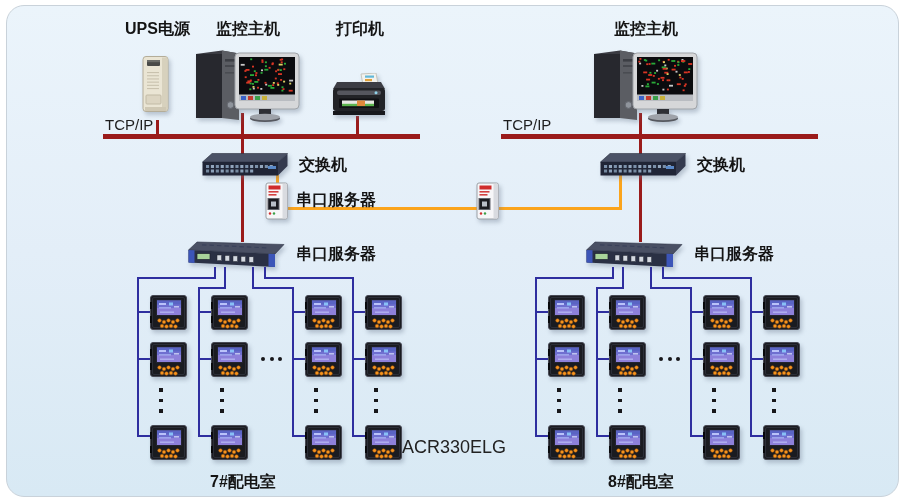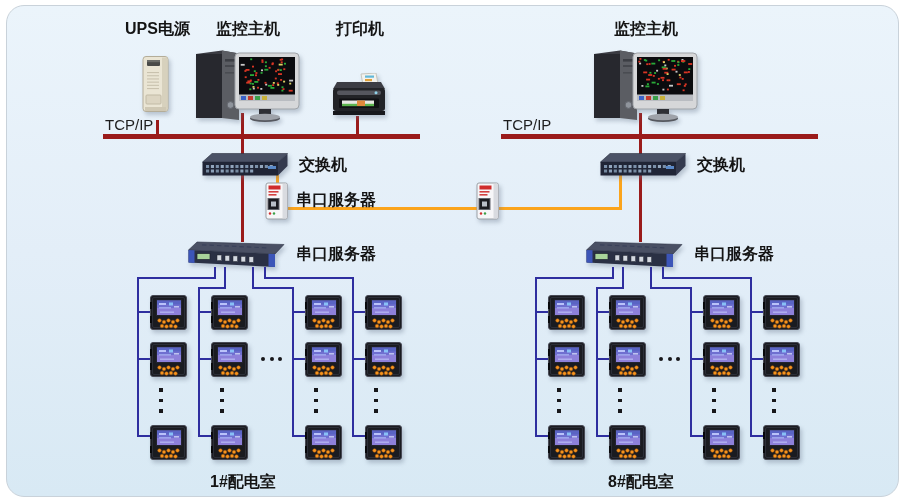--- a/index.html
+++ b/index.html
@@ -535,21 +535,22 @@
           <i></i>
           <i></i>
           <i></i>
         </div>
         <div class="hdots" style="left: 261px; top: 357px;">
           <i></i>
           <i></i>
           <i></i>
         </div>
       </div>
-    <div class="lbl" style="left:210px;top:472px">1#配电室</div>
+    <div class="lbl" style="left:210px;top:472px">7#配电室</div>
+    <div class="lbl lbl-reg" style="left:402px;top:437px;font-size:18px;color:#222">ACR330ELG</div>
   </div>
 
   <div class="group" id="groupR" style="left:398px">
     <div class="lbl" style="left:216px;top:19px">监控主机</div>
     <div class="lbl lbl-reg" style="left:105px;top:116px;font-size:15px;color:#1d1d1d">TCP/IP</div>
     <div class="rtick" style="left:241px;top:113px;height:43px"></div>
     <div class="busline" style="left:103px;top:134px;width:317px"></div>
     <div class="rtick" style="left:241px;top:175px;height:67px"></div>
     <div class="dev" style="left:193px;top:45px;width:108px;height:78px"><svg width="108" height="78" viewBox="0 0 108 78">
   <polygon points="3,9 29,5.5 46,8.5 20,12" fill="#3a3b42"></polygon>

